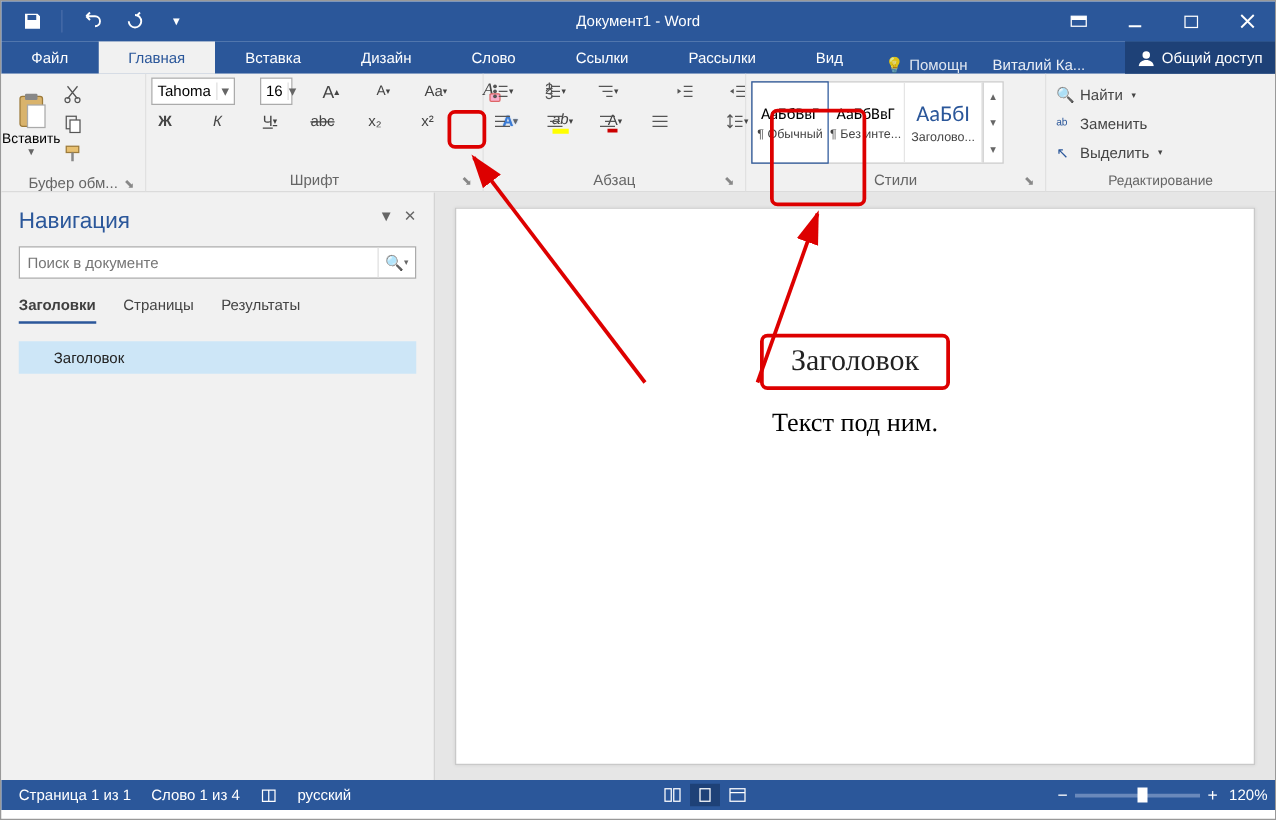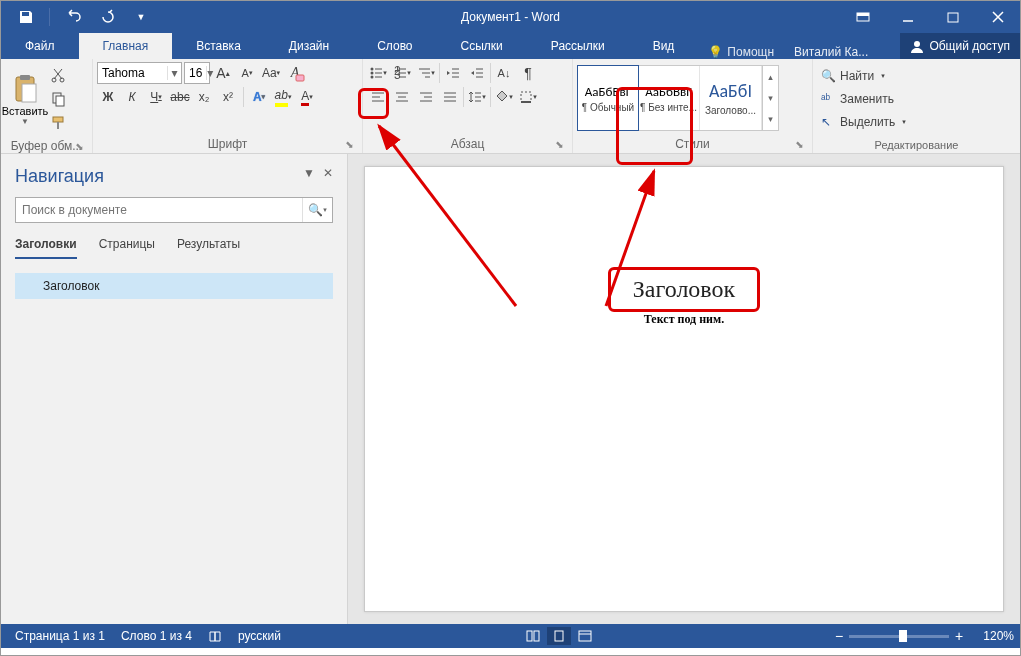--- a/index.html
+++ b/index.html
@@ -16,21 +16,21 @@
 .tab.active{background:#f1f1f1;color:#2b579a;}
 .tell{display:flex;align-items:center;gap:4px;padding:0 10px;opacity:.85;}
 .user{padding:0 10px;opacity:.9;}
 .share{background:#1e4177;height:26px;padding:0 10px;display:flex;align-items:center;gap:5px;margin-left:auto;}
 .ribbon{height:95px;background:#f1f1f1;border-bottom:1px solid #d4d4d4;display:flex;}
 .group{border-right:1px solid #e1e1e1;display:flex;flex-direction:column;position:relative;padding:3px 4px 0;}
 .group-body{flex:1;display:flex;}
 .group-label{text-align:center;color:#666;font-size:11px;padding:3px 0 2px;position:relative;}
 .dlauncher{position:absolute;right:2px;bottom:2px;width:13px;height:13px;color:#888;font-size:10px;cursor:pointer;display:flex;align-items:center;justify-content:center;}
 .vstack{display:flex;flex-direction:column;gap:2px;}
-.hstack{display:flex;align-items:center;gap:2px;}
+.hstack{display:flex;align-items:center;gap:20px;}
 .rbtn{min-width:22px;height:22px;display:flex;align-items:center;justify-content:center;color:#444;cursor:pointer;border:1px solid transparent;}
 .big-btn{width:40px;display:flex;flex-direction:column;align-items:center;justify-content:center;padding:4px 2px;cursor:pointer;}
 .big-btn .ico{width:28px;height:32px;display:flex;align-items:center;justify-content:center;}
 .combo{height:22px;border:1px solid #ababab;background:#fff;display:flex;align-items:center;}
 .combo .val{padding:0 4px;flex:1;}
 .combo .arr{width:14px;text-align:center;color:#666;border-left:1px solid #e0e0e0;}
 .font-combo{width:85px;}
 .size-combo{width:26px;}
 .styles-gallery{display:flex;border:1px solid #c9c9c9;background:#fff;height:66px;}
 .style-item{width:62px;border-right:1px solid #e5e5e5;display:flex;flex-direction:column;align-items:center;justify-content:center;font-size:10px;padding:2px;cursor:pointer;}
@@ -50,21 +50,21 @@
 .nav-search input{width:100%;height:26px;border:1px solid #ababab;padding:0 30px 0 6px;font-size:12px;}
 .nav-search .sico{position:absolute;right:1px;top:1px;width:30px;height:24px;display:flex;align-items:center;justify-content:center;color:#666;border-left:1px solid #e0e0e0;cursor:pointer;}
 .nav-tabs{display:flex;gap:22px;margin-bottom:8px;}
 .nav-tab{color:#444;padding-bottom:6px;cursor:pointer;}
 .nav-tab.active{color:#404040;border-bottom:2px solid #2b579a;font-weight:600;}
 .nav-list{padding:6px 0;}
 .nav-item{padding:6px 28px;background:#cde6f7;color:#222;cursor:pointer;}
 .page-area{flex:1;padding:12px 16px;overflow:auto;position:relative;}
 .page{background:#fff;border:1px solid #c9c9c9;box-shadow:0 0 3px rgba(0,0,0,0.1);width:100%;height:100%;padding:100px 40px 40px;text-align:center;}
 .heading-box{display:inline-block;border:3px solid #d00;border-radius:6px;padding:6px 22px;font-size:24px;font-family:Tahoma;color:#222;}
-.body-text{font-size:12px;font-family:Tahoma;font-weight:bold;}
+.body-text{margin-top:14px;font-size:21px;font-family:Tahoma;}
 .statusbar{height:24px;background:#2b579a;color:#fff;display:flex;align-items:center;font-size:11px;padding:0 6px;}
 .statusbar .cell{padding:0 8px;display:flex;align-items:center;gap:4px;}
 .zoom{margin-left:auto;display:flex;align-items:center;gap:6px;}
 .zoom-track{width:100px;height:3px;background:#6a89bb;position:relative;}
 .zoom-thumb{position:absolute;width:8px;height:12px;background:#fff;top:-5px;left:50%;}
 .views{display:flex;gap:2px;margin-left:auto;margin-right:6px;}
 .views .v{width:24px;height:18px;display:flex;align-items:center;justify-content:center;cursor:pointer;}
 .views .v.active{background:#1e4177;}
 svg{display:block;}
 .highlight-box{position:absolute;border:3px solid #d00;border-radius:6px;pointer-events:none;}
@@ -137,21 +137,21 @@
     <svg width="14" height="14">
         <circle cx="7" cy="5" r="3" fill="#fff"></circle>
         <path d="M1 14c0-3 3-5 6-5s6 2 6 5" fill="#fff"></path>
       </svg>
     <span>Общий доступ</span>
   </div>
 </div>
 
 <div class="ribbon">
 
-  <div class="group" style="width:92px;">
+  <div class="group" style="width:116px;">
     <div class="group-body">
       <div class="big-btn">
         <div class="ico">
             <svg width="26" height="30">
               <rect x="4" y="3" width="18" height="24" rx="2" fill="#d9b36c" stroke="#9c7a3a"></rect>
               <rect x="8" y="1" width="10" height="5" rx="1" fill="#888"></rect>
               <rect x="10" y="10" width="14" height="18" fill="#fff" stroke="#aaa"></rect>
             </svg>
           </div>
         <span style="font-size:11px;">Вставить</span>
@@ -447,21 +447,21 @@
           <line x1="1" y1="4" x2="13" y2="4" stroke="#fff"></line>
         </svg>
       </div>
   </div>
   <div class="zoom">
     <span style="cursor:pointer;font-size:14px;">−</span>
     <div class="zoom-track">
         <div class="zoom-thumb"></div>
       </div>
     <span style="cursor:pointer;font-size:14px;">+</span>
-    <span style="margin-left:14px;">120%</span>
+    <span style="margin-left:3px;">120%</span>
   </div>
 </div>
 
 <div class="highlight-box" style="left:357px;top:87px;width:31px;height:31px;"></div>
 <div class="highlight-box" style="left:615px;top:86px;width:77px;height:78px;"></div>
 <svg class="arrow-svg" style="left:370px;top:115px;width:320px;height:210px;">
   <defs>
       <marker id="ah" markerWidth="10" markerHeight="10" refX="8" refY="3" orient="auto">
         <path d="M0,0 L9,3 L0,6 z" fill="#d00"></path>
       </marker>

